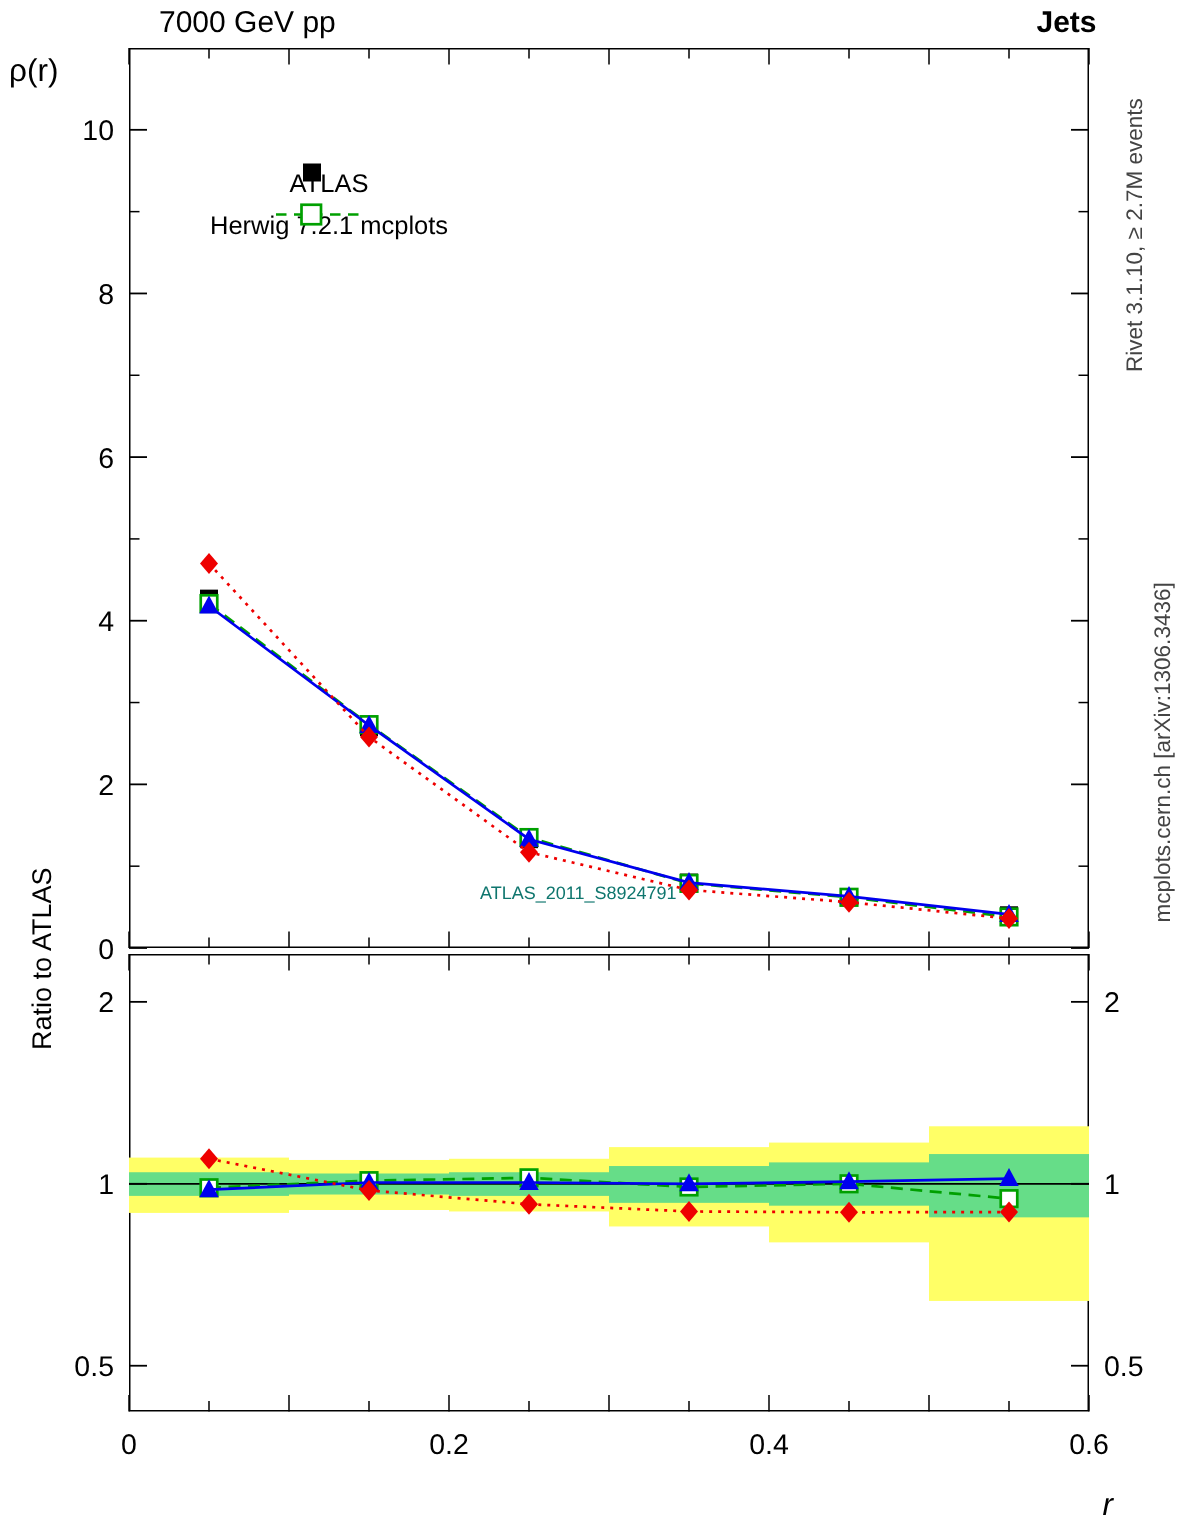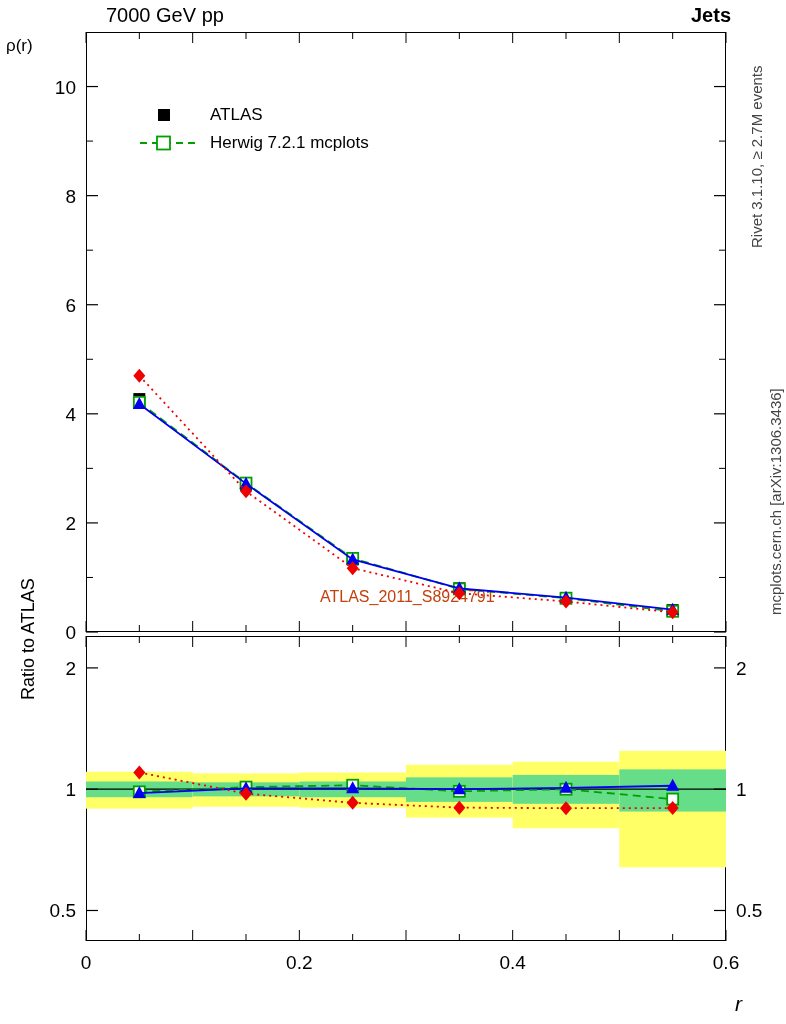--- a/index.html
+++ b/index.html
@@ -12,38 +12,38 @@
   #header-left{left:106px;top:4px;font-size:20px;}
   #header-right{right:55px;top:4px;font-size:20px;font-weight:bold;}
 
   
   #main-frame{position:absolute;left:86px;top:32px;width:640px;height:600px;
               border:1.4px solid #000;box-sizing:border-box;background:#fff;}
   #ratio-frame{position:absolute;left:86px;top:636px;width:640px;height:305px;
               border:1.4px solid #000;box-sizing:border-box;background:#fff;}
 
   
-  #y-axis-title{left:6px;top:36px;font-size:17px;}
+  #y-axis-title{left:6px;top:36px;font-size:21px;}
   #x-axis-title{left:735px;top:992px;font-size:21px;font-style:italic;}
   #ratio-y-title{position:absolute;left:18px;top:700px;font-size:18px;
       transform:rotate(-90deg);transform-origin:left top;white-space:nowrap;}
 
   
   .rot{position:absolute;transform-origin:left top;transform:rotate(-90deg);
        white-space:nowrap;font-size:15px;color:#444;}
   #cap-rivet{left:748px;top:248px;}
   #cap-mcplots{left:767px;top:615px;}
 
   
   #legend{position:absolute;left:140px;top:105px;font-size:17px;}
-  .leg-row{height:28px;display:flex;align-items:flex-start;}
+  .leg-row{height:28px;display:flex;align-items:center;flex-direction:column;}
   .leg-mark{width:60px;height:20px;position:relative;margin-right:10px;}
   .leg-label{font-size:17px;}
 
-  .watermark{position:absolute;left:320px;top:588px;font-size:16px;color:#c2410c;}
+  .watermark{position:absolute;left:320px;top:588px;font-size:12px;color:#0f766e;}
 
   svg{position:absolute;left:0;top:0;overflow:visible;}
 </style>
 </head>
 <body>
 
 <div id="root">
 
   <div class="txt" id="header-left">7000 GeV pp</div>
   <div class="txt" id="header-right">Jets</div>

